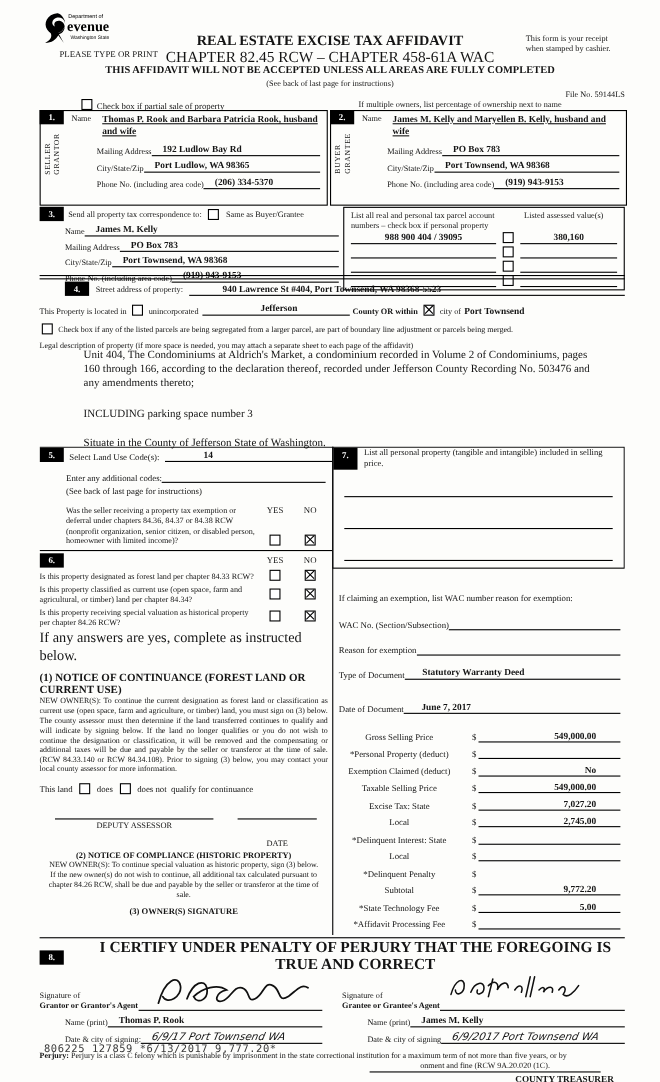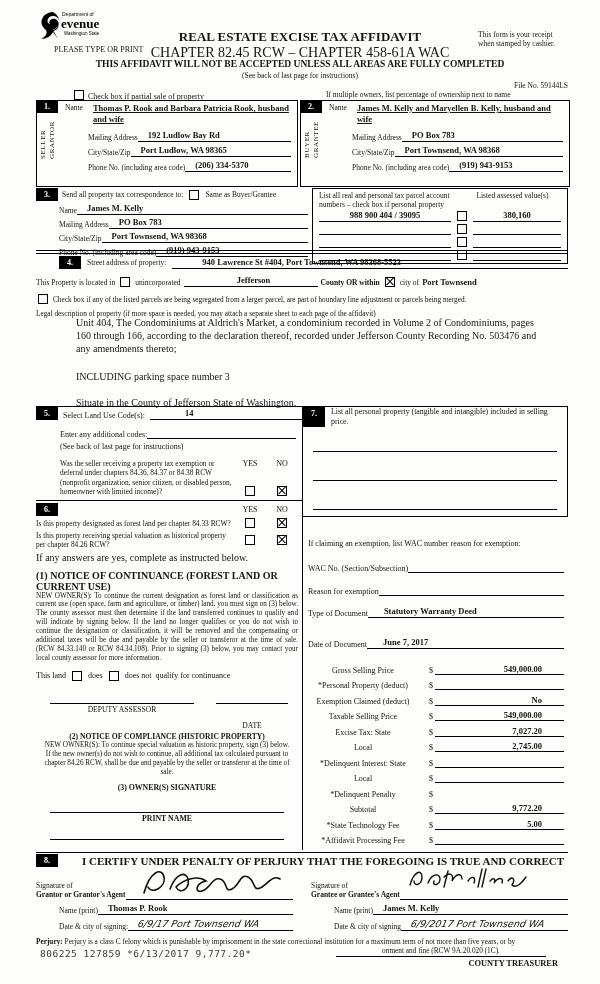--- a/index.html
+++ b/index.html
@@ -237,25 +237,30 @@
             <span class="yncell">YES</span>
             <span class="yncell">NO</span>
           </div>
         </div>
         <div class="qrow">
           <div class="qtext">Is this property designated as forest land per chapter 84.33 RCW?</div>
           <span class="yncell"><span class="cb"></span></span>
           <span class="yncell"><span class="cb checked"></span></span>
         </div>
         <div class="qrow">
+          <div class="qtext">Is this property classified as current use (open space, farm and agricultural, or timber) land per chapter 84.34?</div>
+          <span class="yncell"><span class="cb"></span></span>
+          <span class="yncell"><span class="cb checked"></span></span>
+        </div>
+        <div class="qrow">
           <div class="qtext">Is this property receiving special valuation as historical property per chapter 84.26 RCW?</div>
           <span class="yncell"><span class="cb"></span></span>
           <span class="yncell"><span class="cb checked"></span></span>
         </div>
-        <div style="font-size:10px;">If any answers are yes, complete as instructed below.</div>
+        <div style="font-size:13px;">If any answers are yes, complete as instructed below.</div>
 
         <div style="margin-top:7px;font-size:10px;font-weight:bold;">(1) NOTICE OF CONTINUANCE (FOREST LAND OR CURRENT USE)</div>
         <div class="smallp">NEW OWNER(S): To continue the current designation as forest land or classification as current use (open space, farm and agriculture, or timber) land, you must sign on (3) below. The county assessor must then determine if the land transferred continues to qualify and will indicate by signing below. If the land no longer qualifies or you do not wish to continue the designation or classification, it will be removed and the compensating or additional taxes will be due and payable by the seller or transferor at the time of sale. (RCW 84.33.140 or RCW 84.34.108). Prior to signing (3) below, you may contact your local county assessor for more information.</div>
 
         <div style="display:flex;align-items:center;gap:4px;margin-top:8px;font-size:8px;">
           <span>This land</span>
           <span class="cb"></span>
           <span>does</span>
           <span class="cb"></span>
           <span>does not</span>
@@ -374,21 +379,21 @@
             <span class="mval">9,777.20</span>
           </div>
       </div>
 
     </div>
   </div>
 
   <div class="abs" style="left:36px;top:852px;width:532px;border-top:1px solid #000;padding-top:1px;">
     <div style="display:flex;align-items:center;">
       <span class="ntab">8.</span>
-      <div class="b ctr" style="flex:1;font-size:11px;padding-left:20px;">I CERTIFY UNDER PENALTY OF PERJURY THAT THE FOREGOING IS TRUE AND CORRECT</div>
+      <div class="b ctr" style="flex:1;font-size:14px;padding-left:20px;">I CERTIFY UNDER PENALTY OF PERJURY THAT THE FOREGOING IS TRUE AND CORRECT</div>
     </div>
 
     <div style="display:flex;gap:18px;margin-top:6px;">
 
       <div style="width:257px;">
         <div style="display:flex;align-items:flex-end;">
           <div style="font-size:7.5px;line-height:1.3;white-space:nowrap;">
             <div>Signature of</div>
             <div class="b">Grantor or Grantor's Agent</div>
           </div>

